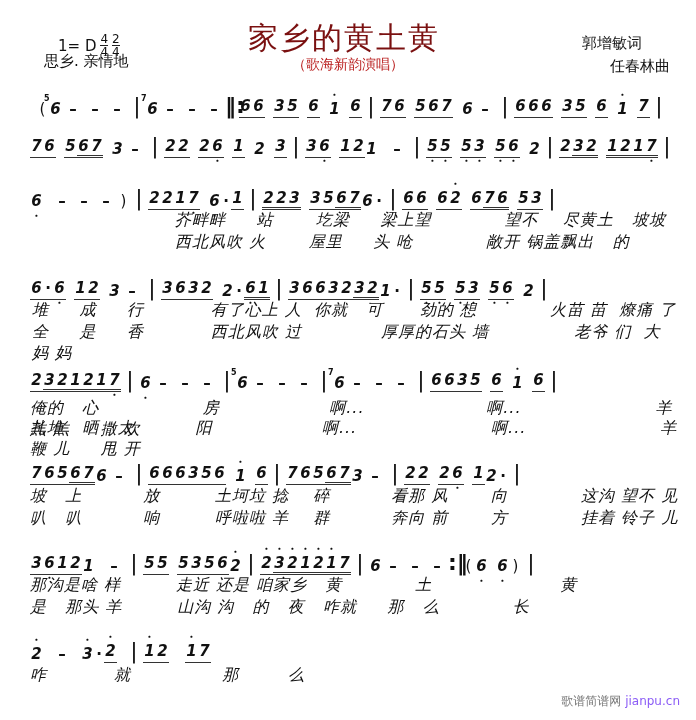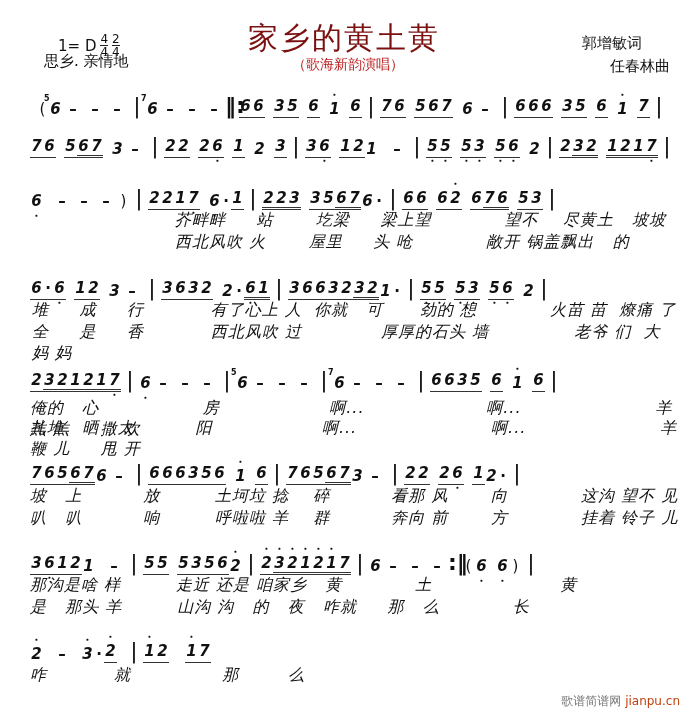--- a/index.html
+++ b/index.html
@@ -25,21 +25,21 @@
   .n.dot-aug { font-style:normal; width:10px; }
   .n.grace sup { font-size:8px; position:absolute; left:-5px; top:-6px; font-style:normal; }
   .n.lo::after { content:"•"; position:absolute; left:50%; bottom:-9px; transform:translateX(-50%); font-size:6px; font-style:normal; }
   .n.hi::before { content:"•"; position:absolute; left:50%; top:-9px; transform:translateX(-50%); font-size:6px; font-style:normal; }
   .u1 { border-bottom:1px solid #333; padding-bottom:2px; }
   .u2 { border-bottom:3px double #333; padding-bottom:0; }
   .gap { display:inline-block; width:8px; }
   .lyr { position:absolute; font-size:16px; letter-spacing:1px;font-style:italic; }
 
   .watermark { right:16px; bottom:10px; font-size:12px; color:#777; }
-  .watermark .dom { color:#c2410c; }
+  .watermark .dom { color:#8b5cf6; }
 </style>
 </head>
 <body>
 
 <div class="abs key">
   <span>1= D</span>
   <span class="frac">
     <span>4</span>
     <span>4</span>
   </span>

